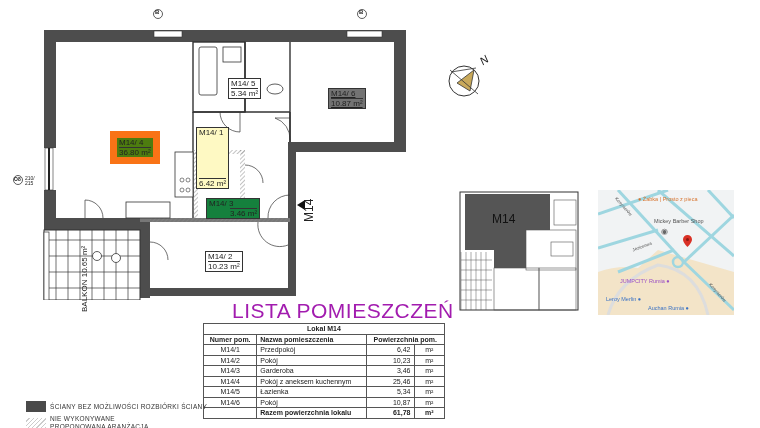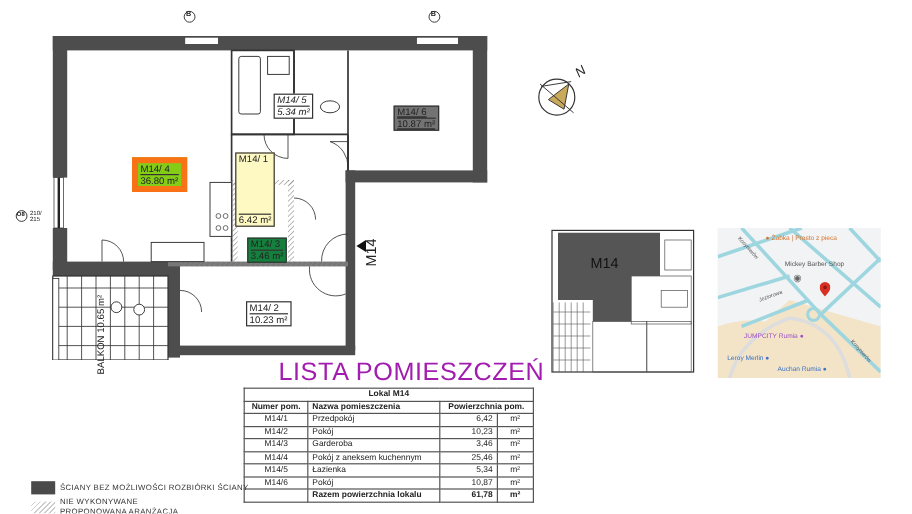--- a/index.html
+++ b/index.html
@@ -108,39 +108,39 @@
     <circle cx="116" cy="258" r="4.5" fill="#fff" stroke="#333" stroke-width="0.8"></circle>
 
     <polygon points="297,205 305,200 305,210" fill="#111"></polygon>
   </svg>
 
   <span class="abs" style="left:155px;top:9px;font-size:6px;font-weight:bold;">B</span>
   <span class="abs" style="left:359px;top:9px;font-size:6px;font-weight:bold;">B</span>
   <span class="abs" style="left:14px;top:176px;font-size:5px;font-weight:bold;">O8</span>
   <span class="abs" style="left:25px;top:176px;font-size:5px;width:12px;line-height:5px;word-break:break-all;">210/215</span>
 
-  <div class="abs" style="left:228px;top:78px;border:1px solid #333;background:#fff;font-size:8px;padding:0 2px;line-height:9px;font-style:italic;">
+  <div class="abs" style="left:228px;top:78px;border:1px solid #333;background:#fff;font-size:8px;padding:0 2px;line-height:9px;">
     <div>M14/ 5</div>
     <div style="border-top:1px solid #333;">5.34 m²</div>
   </div>
   <div class="abs" style="left:328px;top:88px;border:1px solid #333;background:#737373;font-size:8px;padding:0 2px;line-height:9px;text-decoration:underline;">
     <div>M14/ 6</div>
     <div style="border-top:1px solid #333;text-align:right;">10.87 m²</div>
   </div>
-  <div class="abs" style="left:110px;top:131px;border:5px solid #f97316;background:#84cc16;font-size:8px;padding:0 2px;line-height:9px;">
+  <div class="abs" style="left:110px;top:131px;border:7px solid #f97316;background:#4d7c0f;font-size:8px;padding:0 2px;line-height:9px;">
     <div>M14/ 4</div>
     <div style="border-top:1px solid #333;">36.80 m²</div>
   </div>
   <div class="abs" style="left:196px;top:127px;border:1px solid #333;background:#fef9c3;font-size:8px;padding:0 2px;line-height:9px;">
     <div>M14/ 1</div>
     <div style="border-top:1px solid #333;margin-top:41px;">6.42 m²</div>
   </div>
   <div class="abs" style="left:206px;top:198px;border:1px solid #333;background:#15803d;font-size:8px;padding:0 2px;line-height:9px;">
     <div>M14/ 3</div>
-    <div style="border-top:1px solid #333;">3.46 m²</div>
+    <div style="border-top:1px solid #333;margin-left:21px;">3.46 m²</div>
   </div>
   <div class="abs" style="left:205px;top:251px;border:1px solid #333;background:#fff;font-size:8px;padding:0 2px;line-height:9px;">
     <div>M14/ 2</div>
     <div style="border-top:1px solid #333;">10.23 m²</div>
   </div>
 
   <span class="abs" style="left:302px;top:196px;font-size:12px;transform:rotate(-90deg);transform-origin:left top;top:222px;">M14</span>
   <span class="abs" style="left:80px;top:312px;font-size:8px;transform:rotate(-90deg);transform-origin:left top;white-space:nowrap;">BALKON 10.65 m²</span>
 </div>
 

